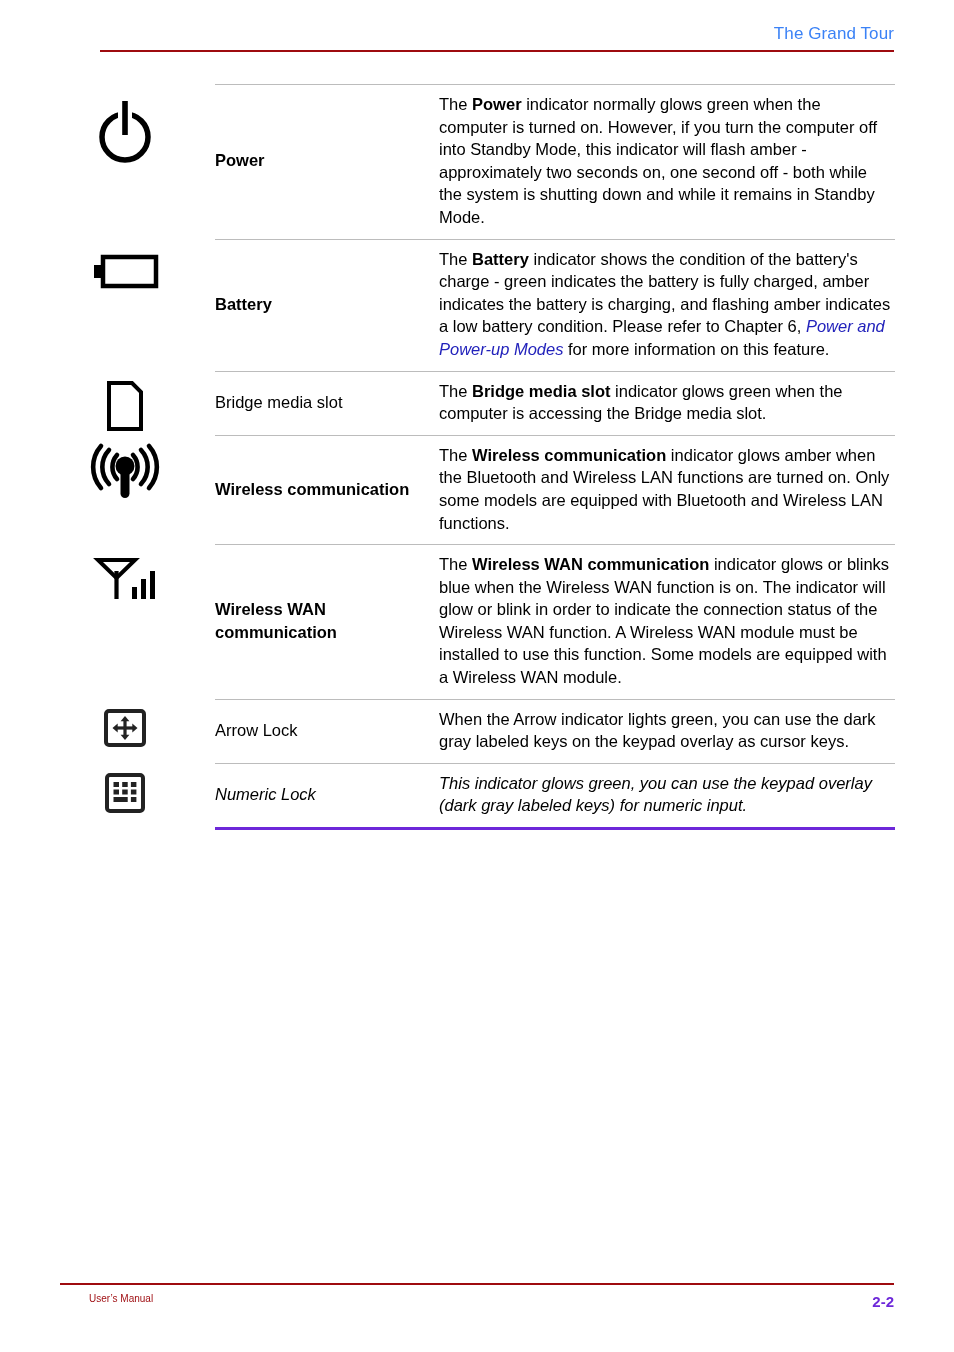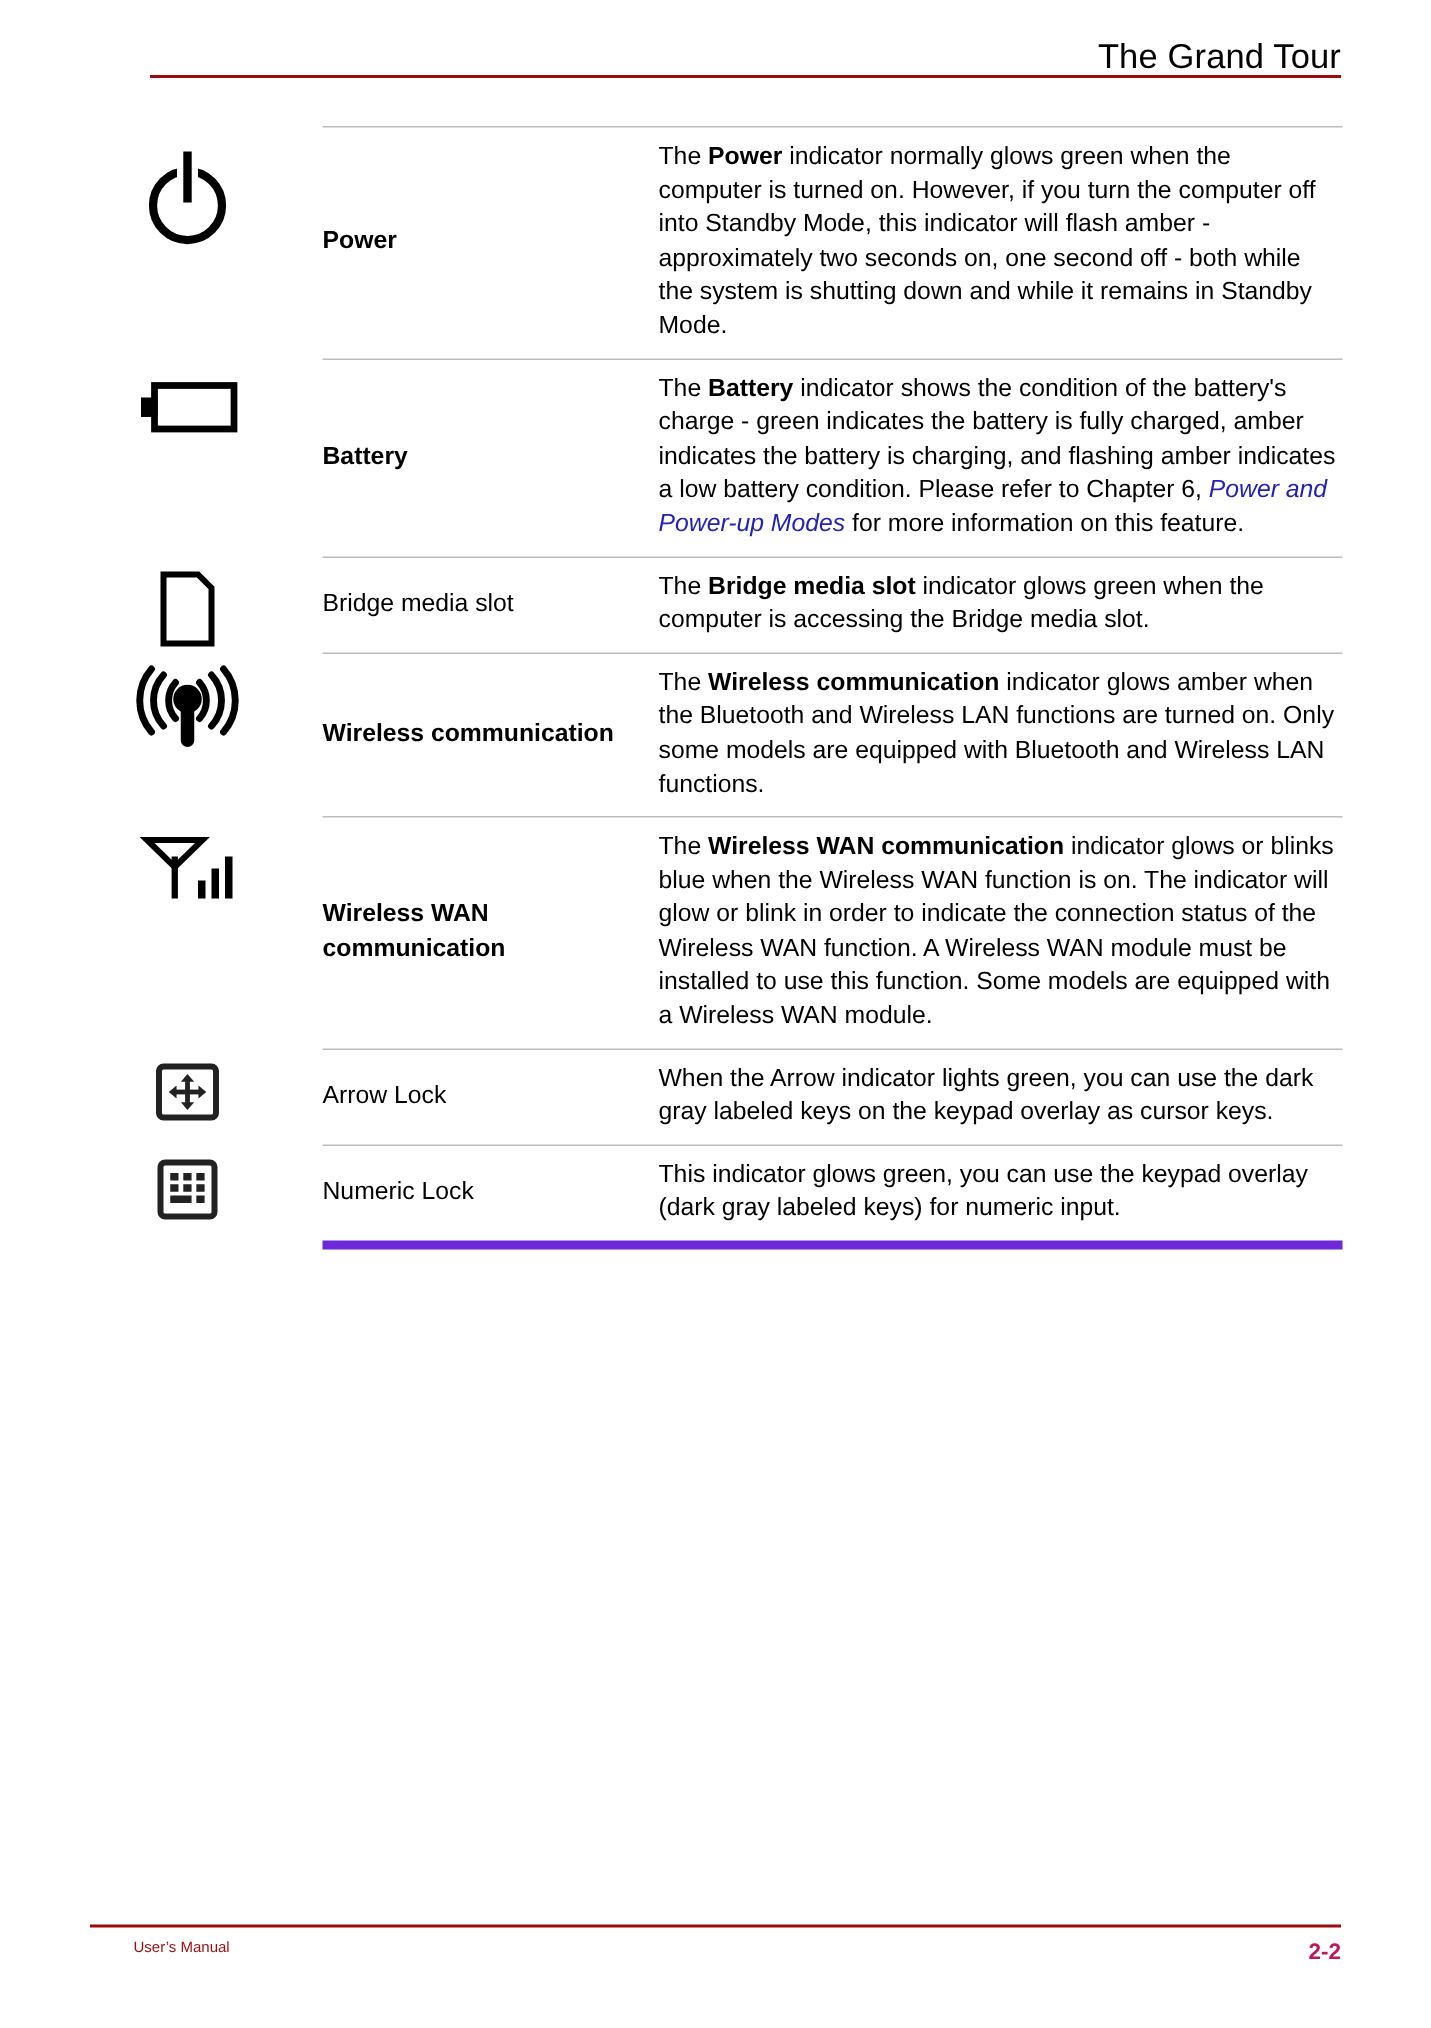--- a/index.html
+++ b/index.html
@@ -21,22 +21,22 @@
     position: absolute;
     left: 60px;
     top: 24px;
     width: 834px;
     height: 30px;
   }
   #header-title {
     position: absolute;
     right: 0;
     top: 0;
-    font-size: 23px;
-    color: #000000;
+    font-size: 17px;
+    color: #3b82f6;
     letter-spacing: 0.1px;
     white-space: nowrap;
   }
   #header-rule {
     position: absolute;
     left: 40px;
     right: 0;
     top: 26px;
     height: 2px;
     background: #9e0b0f;
@@ -50,21 +50,22 @@
     width: 680px;
   }
   .row {
     position: relative;
     border-top: 1px solid #bcbcbc;
     padding: 6px 0 10px 0;
     display: flex;
     align-items: center;
   }
   #indicator-table .row:last-of-type {
-    border-bottom: 6px solid #6d28d9;
+    border-bottom: 3px solid #6d28d9;
+    font-style: italic;
   }
   .cell-name {
     width: 224px;
     flex: 0 0 224px;
     font-size: 16.5px;
     line-height: 22.6px;
     padding-top: 2px;
   }
   .cell-name.bold { font-weight: bold; }
   .cell-desc {
@@ -116,21 +117,21 @@
     font-size: 10px;
     color: #9e0b0f;
     white-space: nowrap;
   }
   #footer-right {
     position: absolute;
     right: 0;
     top: 10px;
     font-size: 15px;
     font-weight: bold;
-    color: #be185d;
+    color: #6d28d9;
     white-space: nowrap;
   }
 </style>
 </head>
 <body>
 
 <div id="header">
   <div id="header-title">The Grand Tour</div>
   <div id="header-rule"></div>
 </div>

